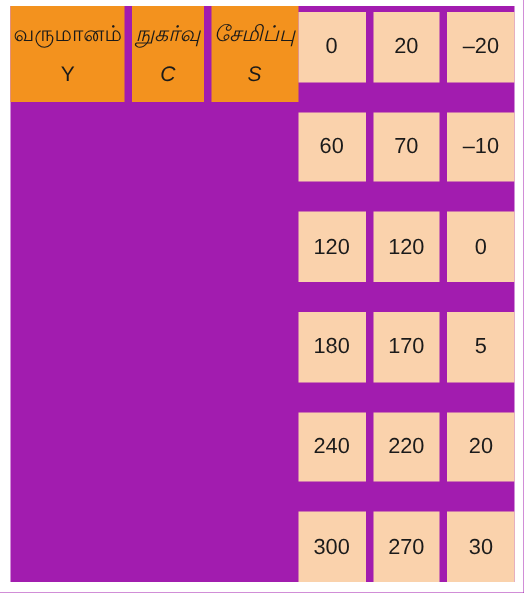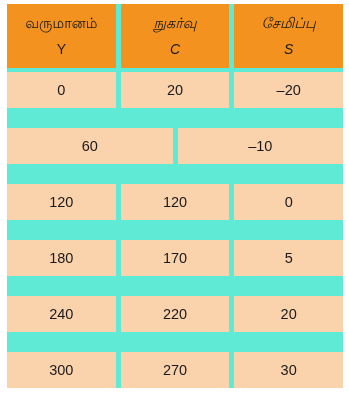--- a/index.html
+++ b/index.html
@@ -15,22 +15,22 @@
     overflow: hidden;
   }
 
   #schedule-table {
     position: absolute;
     left: 7px;
     top: 4px;
     width: 336px;
     height: 384px;
     display: flex;
-    flex-direction: column;
-    background: #5eead4;
+    flex-direction: row;
+    background: #a21caf;
   }
 
   .table-header-row {
     display: flex;
     flex-direction: row;
     height: 64px;
     flex: 0 0 64px;
   }
 
   .table-body {
@@ -124,20 +124,21 @@
   <div class="table-body">
 
     <div class="table-row">
       <div class="data-cell">0</div>
       <div class="data-cell">20</div>
       <div class="data-cell">–20</div>
     </div>
 
     <div class="table-row">
       <div class="data-cell">60</div>
+      <div class="data-cell">70</div>
       <div class="data-cell">–10</div>
     </div>
 
     <div class="table-row">
       <div class="data-cell">120</div>
       <div class="data-cell">120</div>
       <div class="data-cell">0</div>
     </div>
 
     <div class="table-row">

